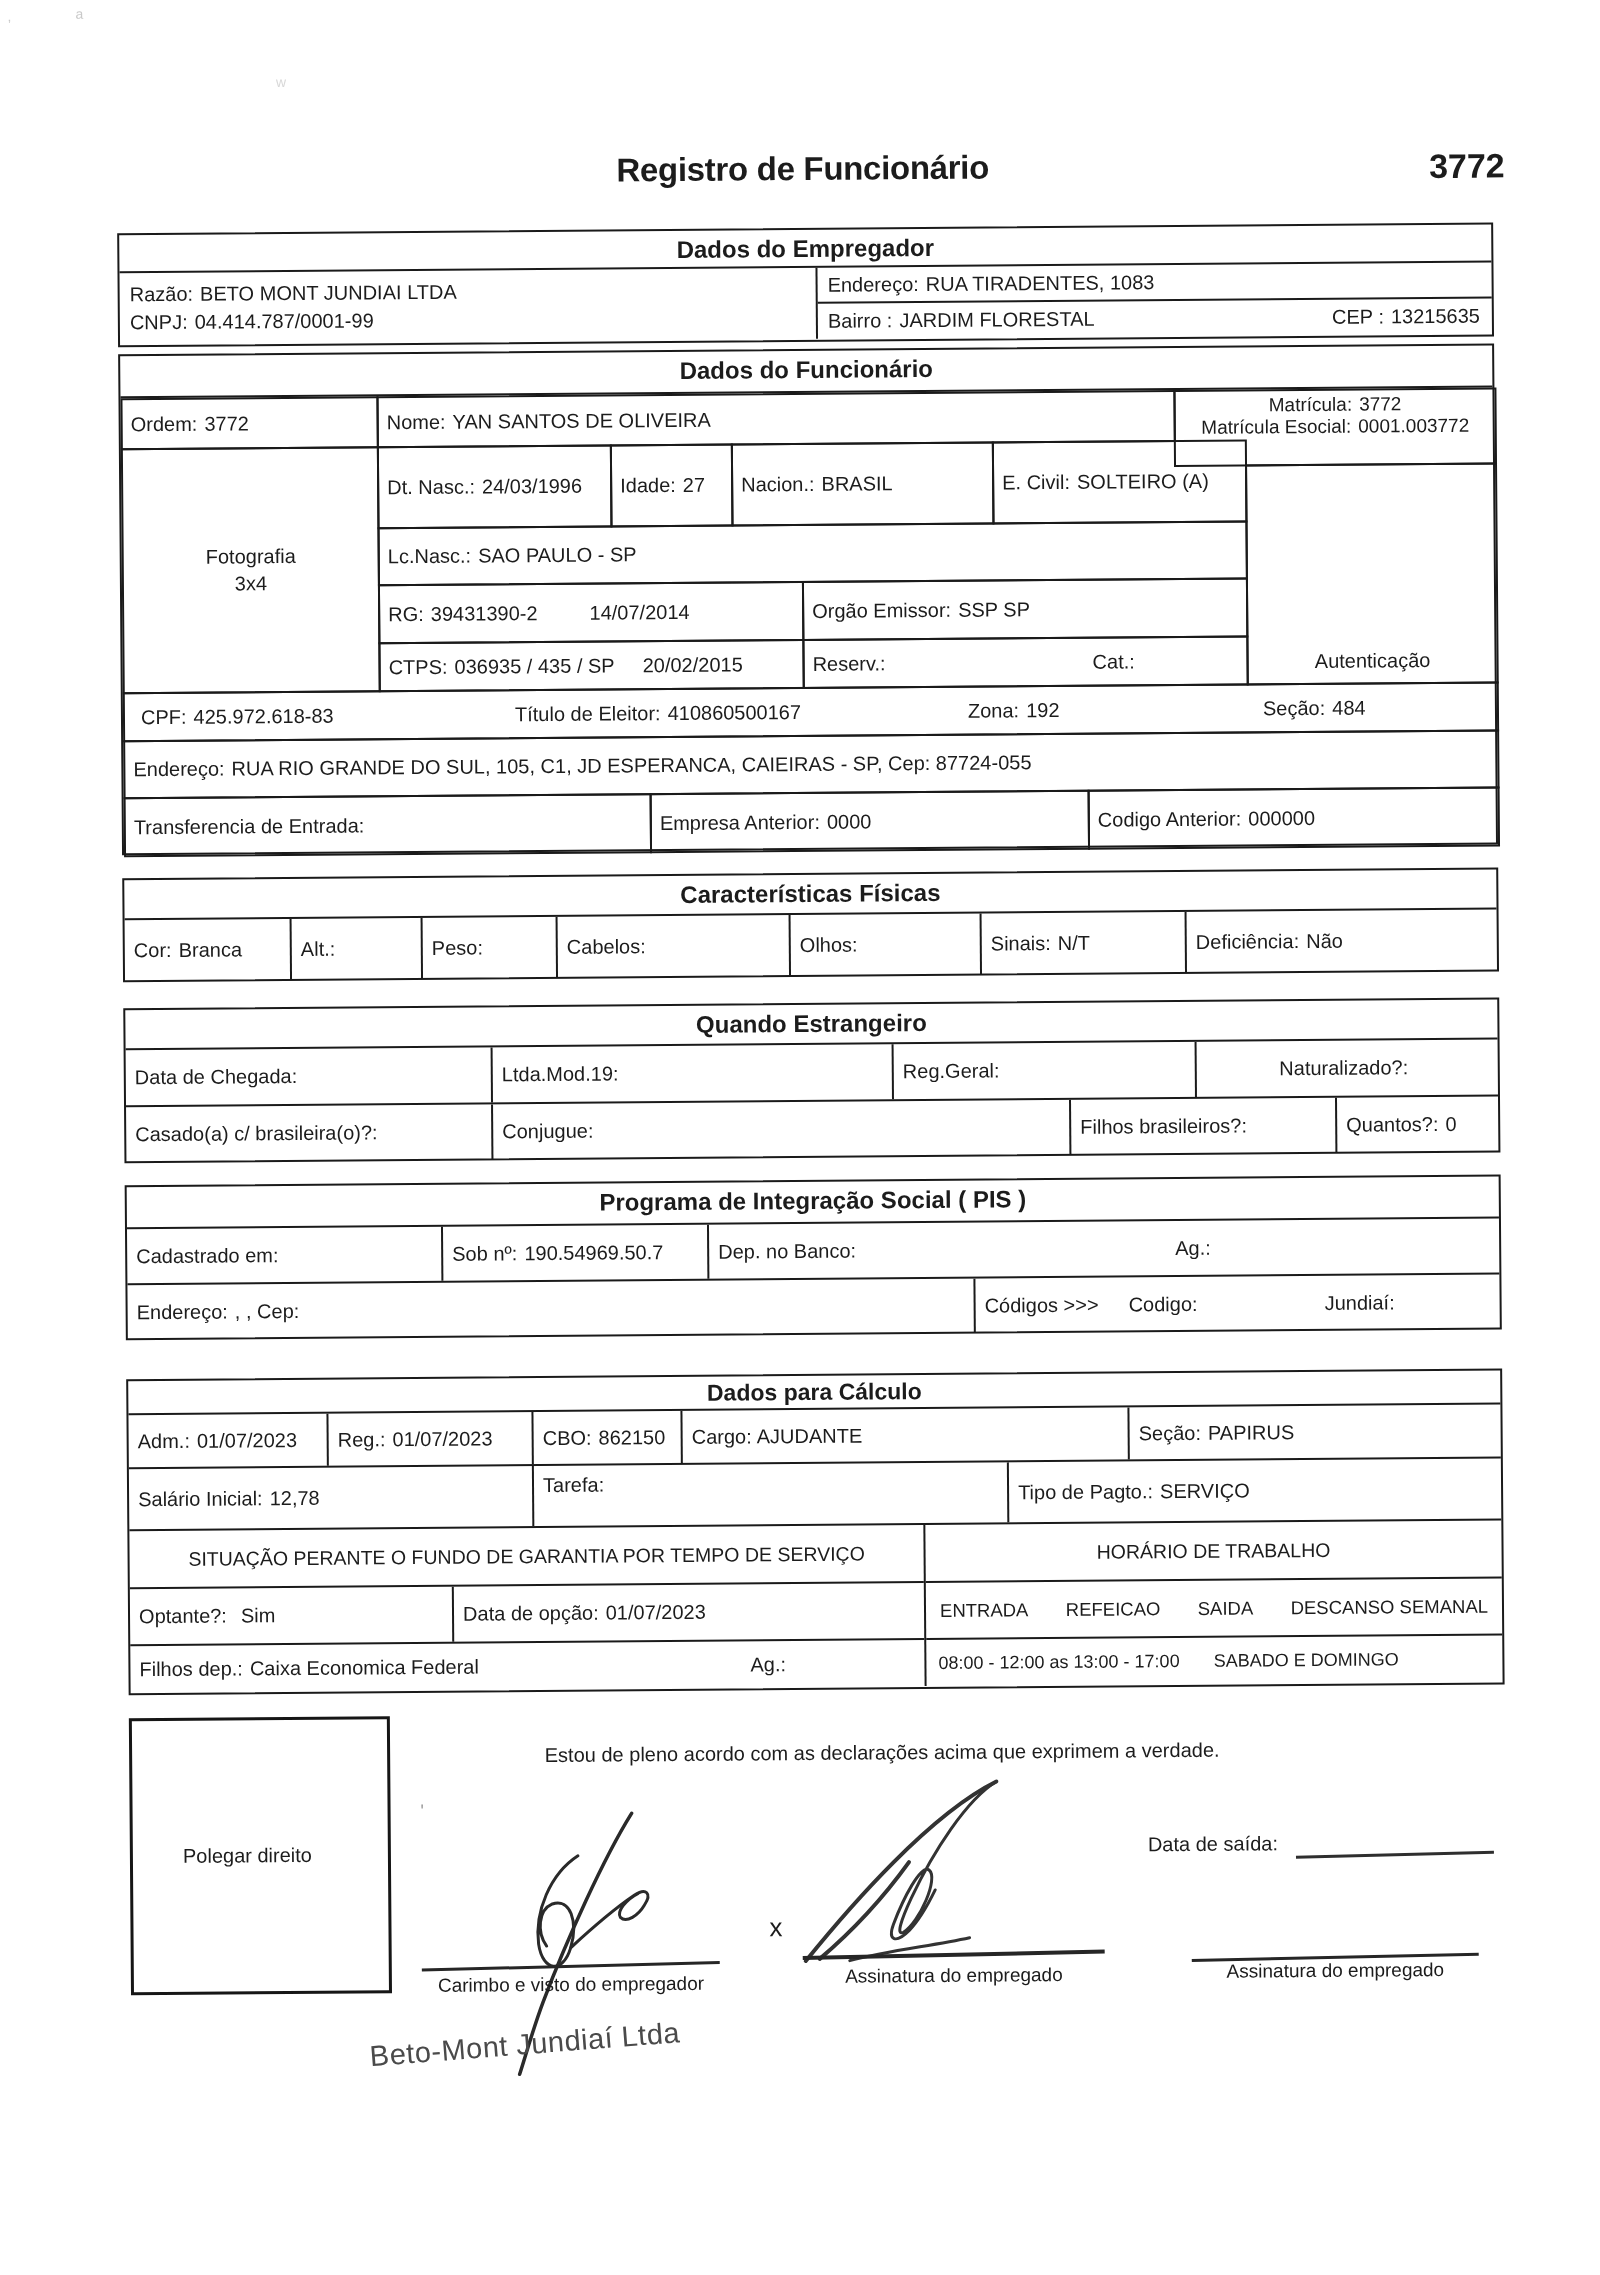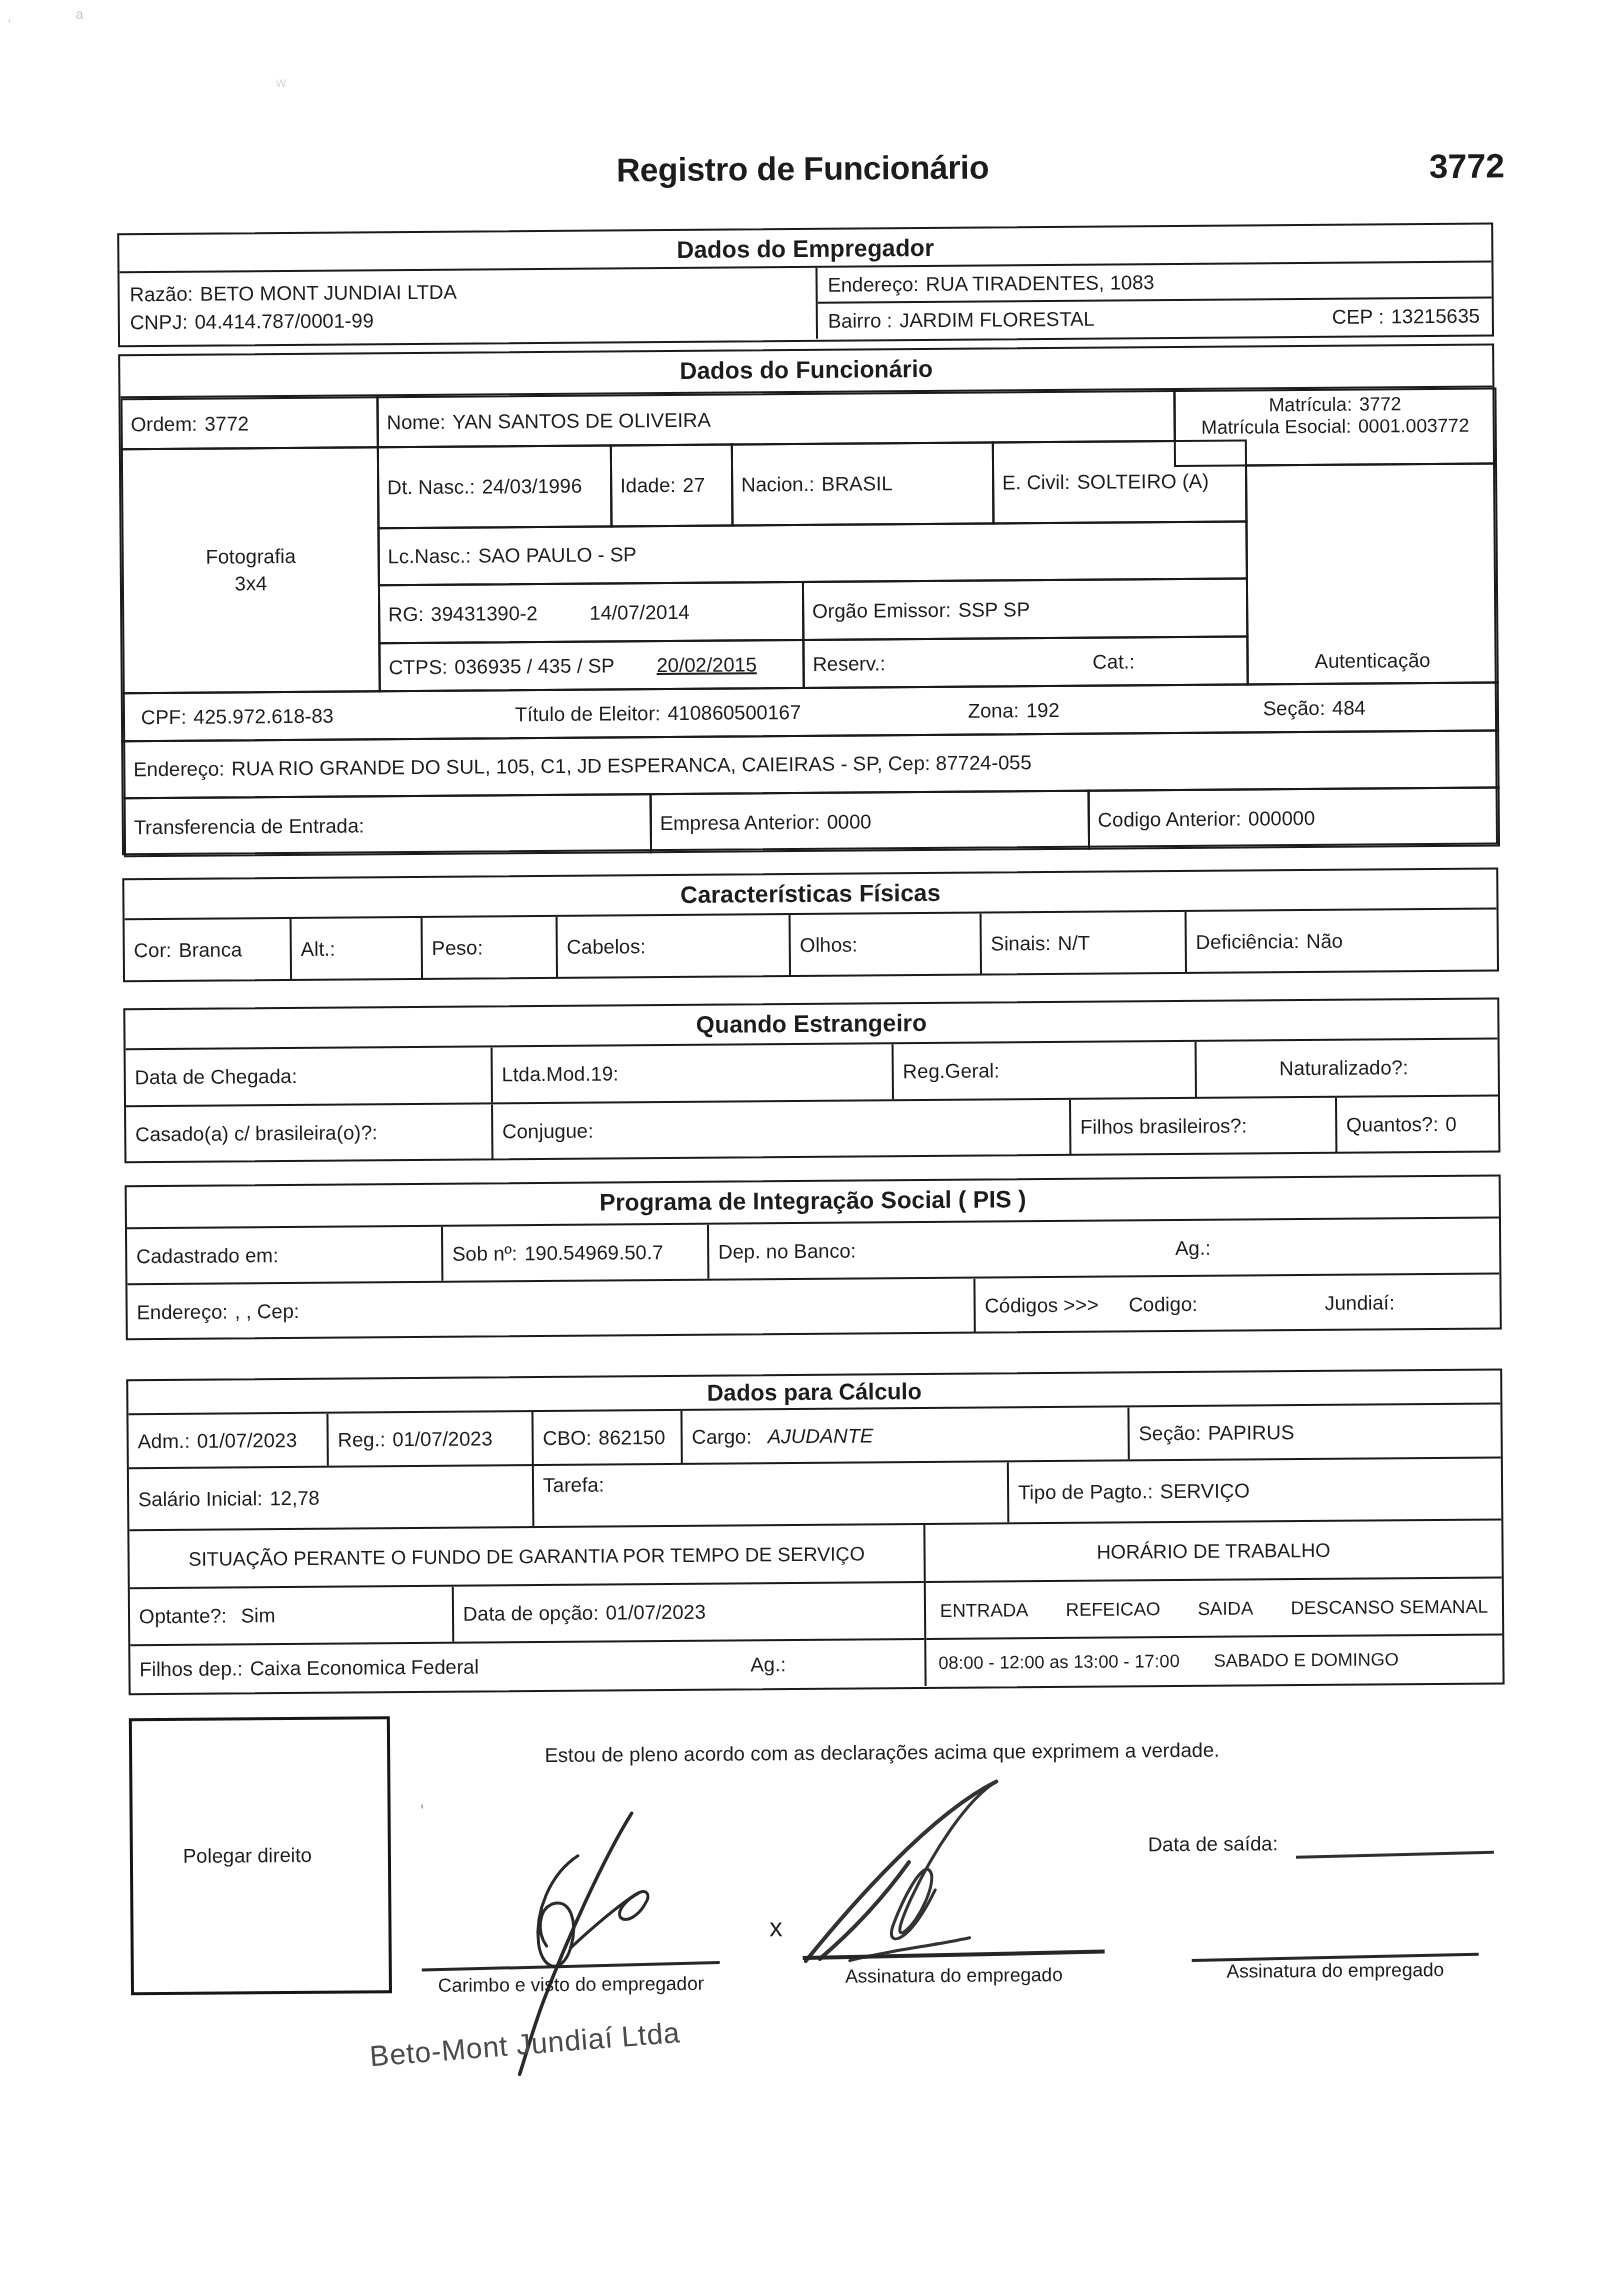--- a/index.html
+++ b/index.html
@@ -168,21 +168,21 @@
       <span class="fld"><span>RG:</span><span class="v">39431390-2</span></span>
       <span style="margin-left:52px;">14/07/2014</span>
     </div>
     <div class="acell fld" style="left:680px;top:230px;width:446px;height:60px;">
         <span>Orgão Emissor:</span>
         <span class="v">SSP SP</span>
       </div>
 
     <div class="acell" style="left:256px;top:288px;width:426px;height:50px;">
       <span class="fld"><span>CTPS:</span><span class="v">036935 / 435 / SP</span></span>
-      <span style="margin-left:42px;text-decoration:underline;">20/02/2015</span>
+      <span style="margin-left:28px;">20/02/2015</span>
     </div>
     <div class="acell" style="left:680px;top:288px;width:446px;height:50px;">
       <span class="fld"><span>Reserv.:</span><span class="v"></span></span>
       <span class="fld" style="margin-left:200px;"><span>Cat.:</span><span class="v"></span></span>
     </div>
 
     <div class="acell" style="left:1124px;top:117px;width:252px;height:221px;align-items:flex-end;justify-content:center;padding-bottom:10px;">
       <span>Autenticação</span>
     </div>
 
@@ -325,21 +325,21 @@
       <div style="width:205px;" class="fld">
           <span>Reg.:</span>
           <span class="v">01/07/2023</span>
         </div>
       <div style="width:149px;" class="fld">
           <span>CBO:</span>
           <span class="v">862150</span>
         </div>
       <div style="width:447px;" class="fld">
           <span>Cargo:</span>
-          <span class="v" style="margin-left:16px;font-style:italic;">AJUDANTE</span>
+          <span class="v" style="margin-left:5px;">AJUDANTE</span>
         </div>
       <div style="flex:1;" class="fld">
           <span>Seção:</span>
           <span class="v">PAPIRUS</span>
         </div>
     </div>
     <div class="row r2">
       <div style="width:405px;" class="fld">
           <span>Salário Inicial:</span>
           <span class="v">12,78</span>

